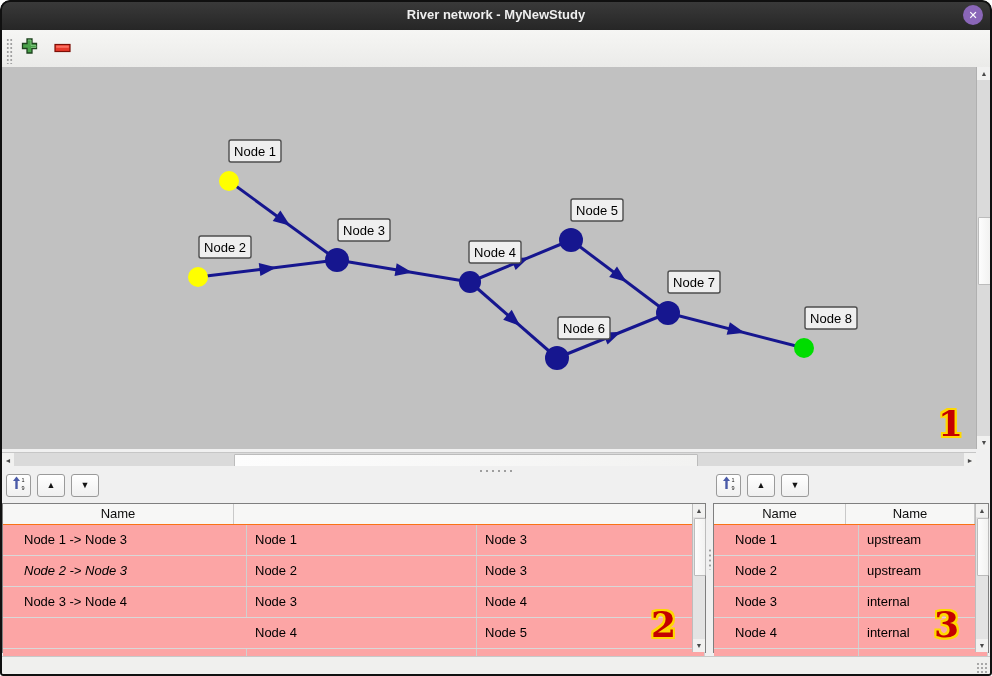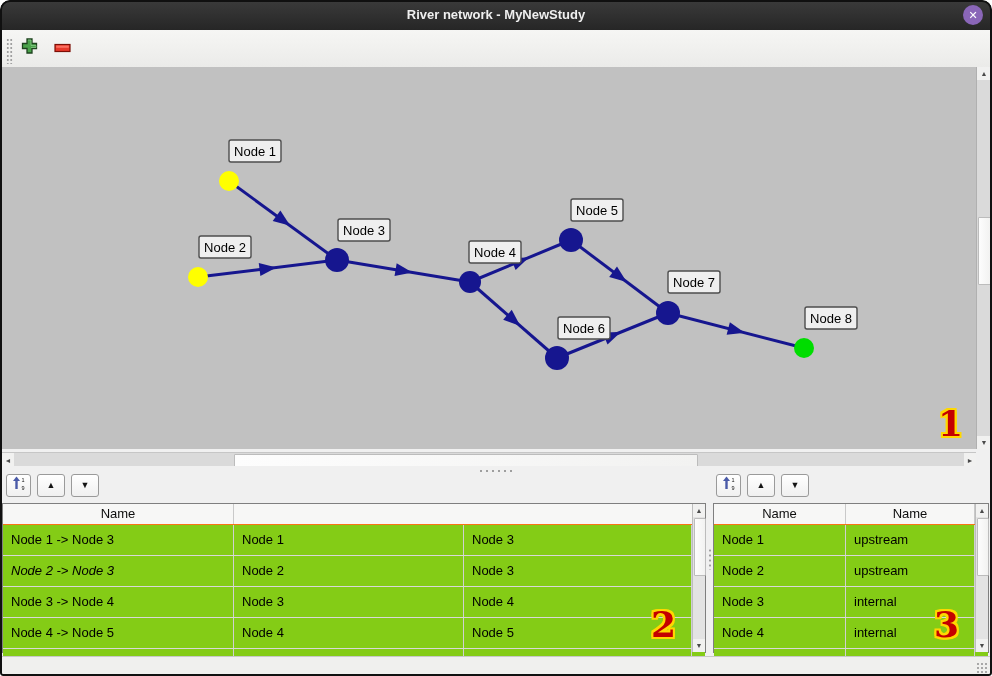--- a/index.html
+++ b/index.html
@@ -48,21 +48,21 @@
             border:1px solid #9a9a9a;border-radius:3px;display:flex;align-items:center;justify-content:center;
             box-sizing:border-box;cursor:pointer;}
   .tri{font-size:9px;color:#141414;line-height:1;}
 
   
   .grid{background:#ffffff;border:1px solid #7f7f7f;box-sizing:border-box;}
   .grid-left{left:2px;top:503px;width:704px;height:150px;}
   .grid-right{left:713px;top:503px;width:276px;height:150px;}
   .thead{display:flex;height:20px;background:#f7f7f6;border-bottom:1px solid #f97316;}
   .thcell{font-size:13px;color:#0d0d0d;text-align:center;line-height:19px;border-right:1px solid #c9c9c9;box-sizing:border-box;}
-  .trow{display:flex;height:30px;border-bottom:1px solid #d8d8d8;background:#84cc16;}
+  .trow{display:flex;height:30px;border-bottom:1px solid #d8d8d8;background:#fca5a5;justify-content:flex-end;}
   .tcell{font-size:13px;color:#000;line-height:29px;padding-left:8px;border-right:1px solid #d0d0d0;box-sizing:border-box;
          white-space:nowrap;overflow:hidden;}
   .grid .sb-col{position:absolute;right:0;top:0;width:13px;height:100%;background:#e3e3e3;border-left:1px solid #bdbdbd;box-sizing:border-box;}
   .sb-col .sb-btn{width:12px;height:13px;left:0;}
   .sb-col .sb-thumb{left:1px;width:10px;}
 
   
   .statusbar{left:0;top:656px;width:992px;height:20px;background:#f0f0ee;border-top:1px solid #c8c8c8;}
   .corner-grip{right:4px;bottom:3px;width:12px;height:12px;
            background-image:radial-gradient(circle,#a8a8a8 1px,transparent 1.2px);background-size:4px 4px;}
@@ -220,21 +220,20 @@
       <div class="tcell" style="width:231px;font-style:italic;">Node 2 -&gt; Node 3</div>
       <div class="tcell" style="width:230px;">Node 2</div>
       <div class="tcell" style="width:228px;">Node 3</div>
     </div>
     <div class="trow">
       <div class="tcell" style="width:231px;">Node 3 -&gt; Node 4</div>
       <div class="tcell" style="width:230px;">Node 3</div>
       <div class="tcell" style="width:228px;">Node 4</div>
     </div>
     <div class="trow">
-      <div class="tcell" style="width:231px;">Node 4 -&gt; Node 5</div>
       <div class="tcell" style="width:230px;">Node 4</div>
       <div class="tcell" style="width:228px;">Node 5</div>
     </div>
     <div class="trow" style="height:8px;">
       <div class="tcell" style="width:231px;"></div>
       <div class="tcell" style="width:230px;"></div>
       <div class="tcell" style="width:228px;"></div>
     </div>
     <div class="sb-col">
       <div class="sb-btn" style="top:0;">

